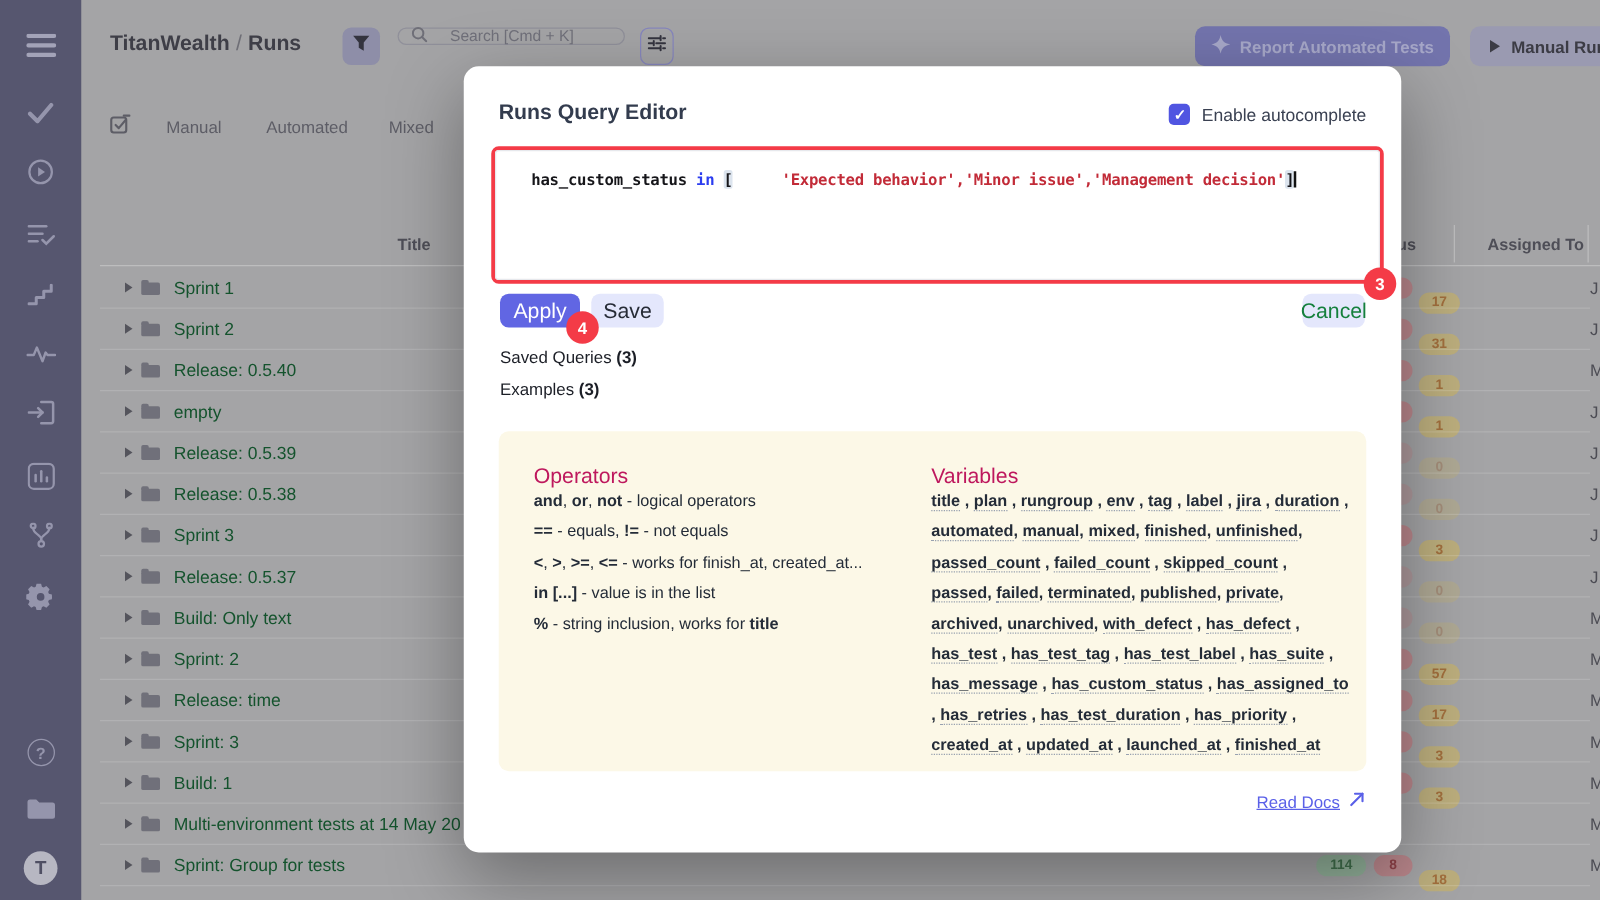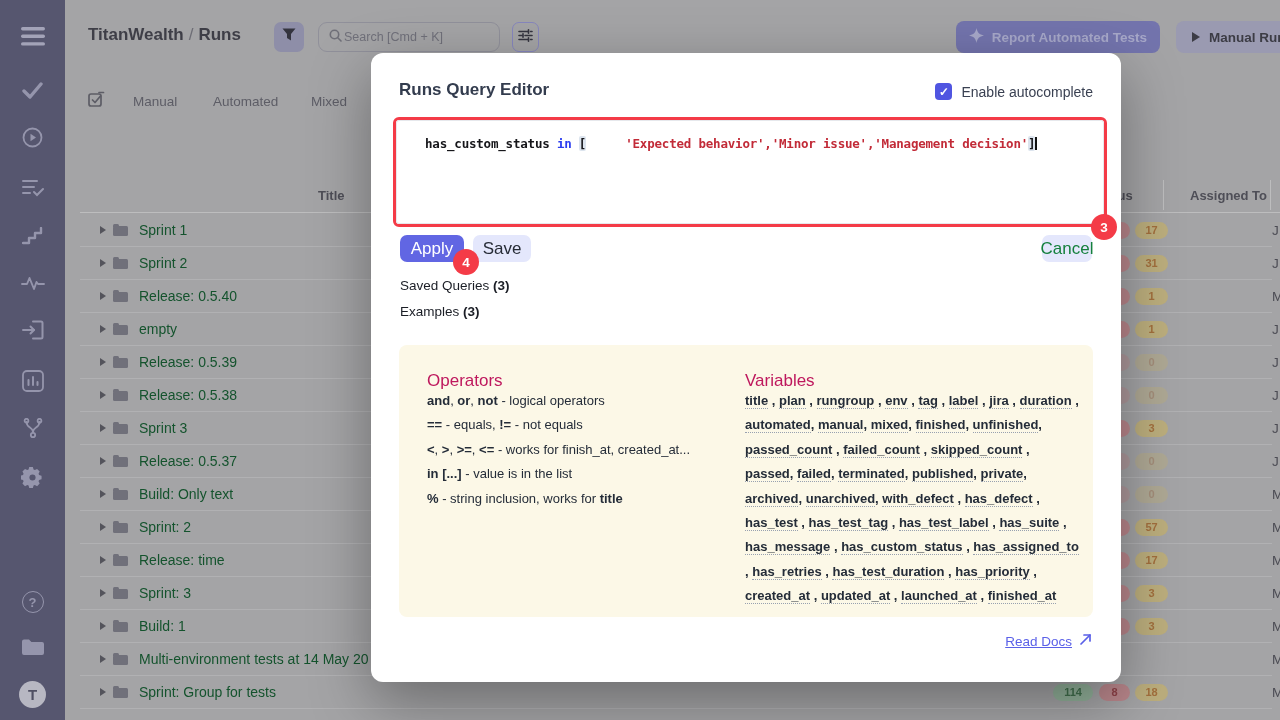--- a/index.html
+++ b/index.html
@@ -12,22 +12,22 @@
   .q-circle{width:22px;height:22px;border:1.8px solid #9595ac;border-radius:50%;box-sizing:border-box;
             display:flex;align-items:center;justify-content:center;font-size:13px;font-weight:bold;color:#9595ac;}
   .avatar{width:27px;height:27px;border-radius:50%;background:#b7b7c2;display:flex;align-items:center;
           justify-content:center;font-weight:bold;font-size:15px;color:#4f4f63;}
 
   
   .breadcrumb{position:absolute;left:88px;top:25px;font-size:17px;font-weight:bold;color:#3e3e47;z-index:2;}
   .crumb-sep{color:#6e6e76;font-weight:normal;padding:0 5px;}
   .filter-btn{position:absolute;left:274px;top:22px;width:30px;height:30px;background:#8e8ea8;border-radius:7px;
               display:flex;align-items:center;justify-content:center;z-index:2;}
-  .search-box{position:absolute;left:318px;top:22px;width:182px;height:30px;border:1.5px solid #90909a;
-              border-radius:9px;box-sizing:border-box;display:flex;align-items:center;gap:2px;
+  .search-box{position:absolute;left:318px;top:22px;width:182px;height:14px;border:1.5px solid #90909a;
+              border-radius:9px;box-sizing:border-box;display:flex;align-items:center;gap:18px;
               padding:0 10px;color:#70707a;font-size:12.5px;z-index:2;}
   .sliders-btn{position:absolute;left:512px;top:22px;width:27px;height:30px;border:1.5px solid #8686bd;
                border-radius:7px;box-sizing:border-box;display:flex;align-items:center;justify-content:center;z-index:2;}
   .report-btn{position:absolute;left:956px;top:21px;width:204px;height:32px;background:#7374ad;border-radius:8px;
               color:#a7a8c9;font-size:13.5px;font-weight:bold;display:flex;align-items:center;
               justify-content:center;gap:8px;z-index:2;}
   .manual-btn{position:absolute;left:1176px;top:21px;width:130px;height:32px;background:#9a9ab1;border-radius:8px;
               color:#3c3c45;font-size:13.5px;font-weight:bold;display:flex;align-items:center;gap:9px;
               padding-left:16px;box-sizing:border-box;z-index:2;}
   .play-tri{width:0;height:0;border-left:8px solid #3c3c45;border-top:5px solid transparent;border-bottom:5px solid transparent;}
@@ -44,21 +44,21 @@
   .row{position:absolute;left:0;right:0;height:33px;}
   .row::after{content:"";position:absolute;left:80px;right:8px;bottom:0;height:1px;background:rgba(255,255,255,.15);}
   .chev{position:absolute;left:100px;top:12px;width:0;height:0;border-left:6px solid #54545c;
         border-top:4.5px solid transparent;border-bottom:4.5px solid transparent;}
   .folder{position:absolute;left:113px;top:12px;width:15px;height:10px;background:#70707a;border-radius:1.5px;}
   .folder::before{content:"";position:absolute;left:0;top:-2.5px;width:6px;height:3px;background:#70707a;border-radius:1.5px 1.5px 0 0;}
   .row-title{position:absolute;left:139px;top:0;line-height:33px;font-size:14px;color:#14532d;white-space:nowrap;}
   .pill{position:absolute;top:8px;height:17px;border-radius:9px;font-size:11px;font-weight:bold;text-align:center;line-height:17px;}
   .pill.g{left:1053px;width:40px;background:#92b19a;color:#41704d;}
   .pill.r{left:1099px;width:31px;background:#ba878c;color:#8e4148;}
-  .pill.y{left:1135px;width:33px;background:#bcae7d;color:#a26f3d;}
+  .pill.y{left:1135px;width:33px;background:#bcae7d;color:#a26f3d;margin-top:12px;}
   .row.faded .pill{opacity:.42;}
   .assigned{position:absolute;left:1272px;top:0;line-height:33px;font-size:13.5px;color:#4c4c54;}
 
   
   .modal{position:absolute;left:371px;top:53px;width:750px;height:629px;background:#fff;border-radius:12px;
          box-shadow:0 20px 60px rgba(0,0,0,.35);z-index:10;}
   .m-title{position:absolute;left:28px;top:27px;font-size:17px;font-weight:bold;color:#333c4e;}
   .auto-row{position:absolute;right:28px;top:30px;display:flex;align-items:center;gap:9px;}
   .checkbox{width:17px;height:17px;background:#5055e1;border-radius:4px;color:#fff;font-size:12px;font-weight:bold;
             display:flex;align-items:center;justify-content:center;}

